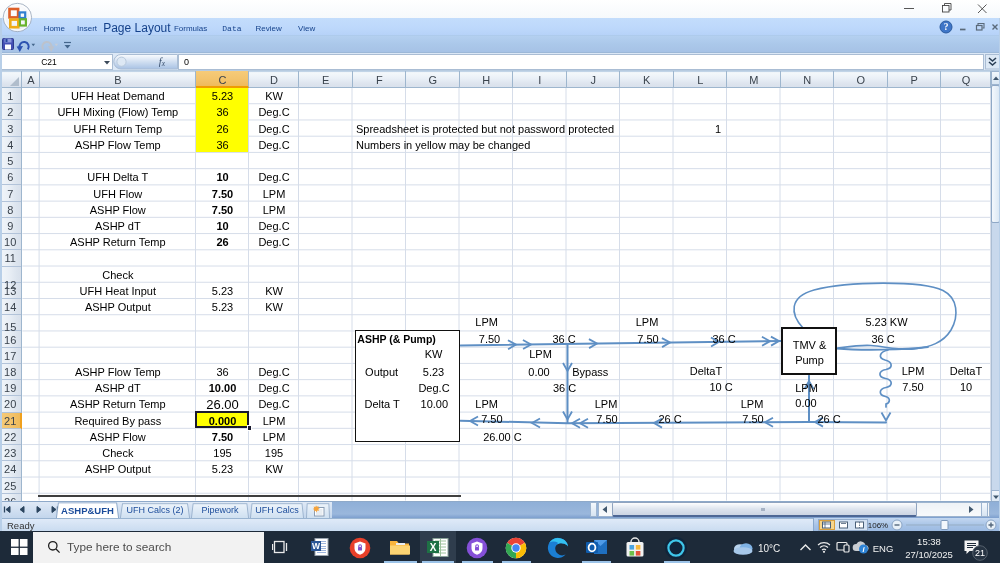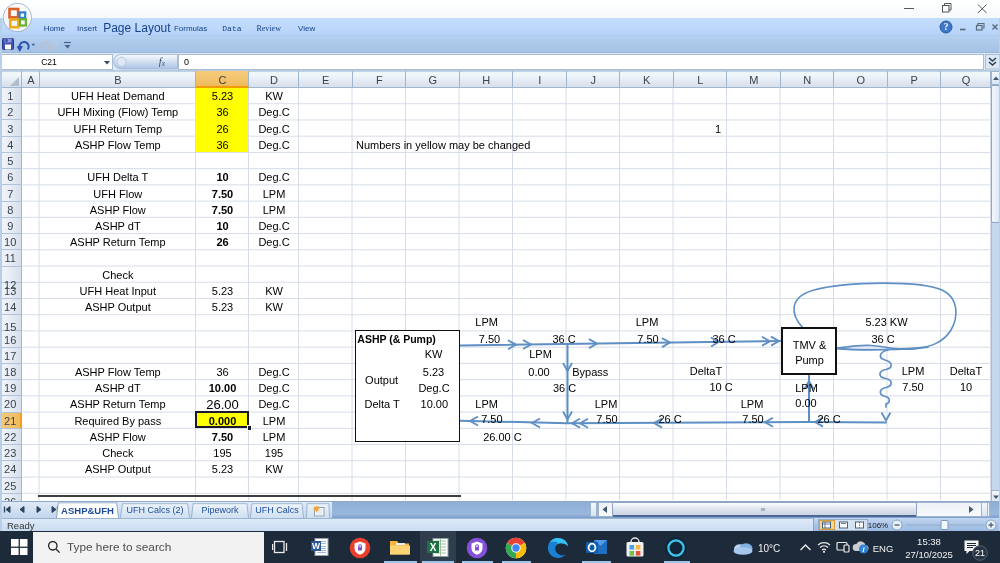--- a/index.html
+++ b/index.html
@@ -18,21 +18,21 @@
 <path d="M54.5 5.5 V3.5 H61 V10 H59"></path>
 <path d="M88 4.5 L96.5 13 M96.5 4.5 L88 13"></path>
 </g>
     </svg>
 <div class="ab" style="left:0;top:17.5px;width:1000px;height:18.5px;background:linear-gradient(#c3ddfc,#bdd8fb 60%,#b6d2f8);border-bottom:1px solid #aecbEC;box-sizing:border-box;"></div>
 <div class="ct" style="left:54.3px;top:27.5px;color:#15428b;font-size:8px;">Home</div>
 <div class="ct" style="left:87.1px;top:27.5px;color:#15428b;font-size:8px;">Insert</div>
 <div class="ct" style="left:136.9px;top:27.5px;color:#15428b;font-size:12px;">Page Layout</div>
 <div class="ct" style="left:190.6px;top:27.5px;color:#15428b;font-size:8px;">Formulas</div>
 <div class="ct" style="left:231.9px;top:27.5px;color:#15428b;font-size:8px;font-family:Liberation Mono, monospace;">Data</div>
-<div class="ct" style="left:268.7px;top:27.5px;color:#15428b;font-size:8px;font-family:Liberation Serif, serif;">Review</div>
+<div class="ct" style="left:268.7px;top:27.5px;color:#15428b;font-size:8px;">Review</div>
 <div class="ct" style="left:306.7px;top:27.5px;color:#15428b;font-size:8px;">View</div>
 <svg class="ab" style="left:935px;top:19px" width="65" height="16" viewBox="0 0 65 16">
 <circle cx="11" cy="8" r="6" fill="#3f76c8" stroke="#2a5a9e"></circle>
 <text x="11" y="11" font-size="9.5" font-weight="bold" fill="#fff" text-anchor="middle" font-family="Liberation Serif">?</text>
 <path d="M25 10.5 H30.5" stroke="#5a6a7a" stroke-width="1.7"></path>
 <rect x="41.5" y="6.5" width="5.5" height="4.5" fill="none" stroke="#5a6a7a" stroke-width="1.2"></rect>
 <path d="M43 6 V4.5 H49 V9 H47.5" stroke="#5a6a7a" stroke-width="1.1" fill="none"></path>
 <path d="M57.5 5.5 L62.5 10.5 M62.5 5.5 L57.5 10.5" stroke="#5a6a7a" stroke-width="1.4"></path>
 </svg>
 <svg class="ab" style="left:2px;top:2px" width="32" height="31" viewBox="0 0 32 31">
@@ -281,20 +281,21 @@
 <div class="ct" style="left:274.0px;top:420.72px;font-size:11px;">LPM</div>
 <div class="ct" style="left:117.8px;top:436.94px;font-size:11px;">ASHP Flow</div>
 <div class="ct" style="left:222.5px;top:436.94px;font-weight:bold;font-size:11px;">7.50</div>
 <div class="ct" style="left:274.0px;top:436.94px;font-size:11px;">LPM</div>
 <div class="ct" style="left:117.8px;top:453.18px;font-size:11px;">Check</div>
 <div class="ct" style="left:222.5px;top:453.18px;font-size:11px;">195</div>
 <div class="ct" style="left:274.0px;top:453.18px;font-size:11px;">195</div>
 <div class="ct" style="left:117.8px;top:469.41px;font-size:11px;">ASHP Output</div>
 <div class="ct" style="left:222.5px;top:469.41px;font-size:11px;">5.23</div>
 <div class="ct" style="left:274.0px;top:469.41px;font-size:11px;">KW</div>
+<div class="lt" style="left:356px;top:128.57px;">Spreadsheet is protected but not password protected</div>
 <div class="lt" style="left:356px;top:144.81px;">Numbers in yellow may be changed</div>
 <div class="ct" style="left:718px;top:128.57px;">1</div>
 <div class="ab" style="left:38px;top:494.75px;width:423px;height:2.2px;background:#3f3f3f;"></div>
 <svg class="ab" style="left:0;top:0" width="1000" height="563" fill="none">
       <g stroke="#5e8fc4" stroke-width="2" stroke-linecap="round">
         <path d="M460.5 345.4 L781 341"></path>
         <path d="M567.5 344.5 L567.5 422.8"></path>
         <path d="M886 422.5 L809 422 L567.5 423.2 L460.5 420.8"></path>
         <path d="M809 422 L809 375.5"></path>
         <path d="M836.5 348.5 C860 350.5 905 350 928 347"></path>
@@ -353,21 +354,21 @@
         <path d="M-8 -4.5 L0 0 L-8 4.5" stroke="#5e8fc4" stroke-width="1.8" fill="none"></path>
       </g>
       <g transform="translate(886,420.5) rotate(90) scale(1.0)">
         <path d="M-8 -4.5 L0 0 L-8 4.5" stroke="#5e8fc4" stroke-width="1.8" fill="none"></path>
       </g>
     </svg>
 <div class="ab" style="left:354.5px;top:329.8px;width:105.5px;height:112.5px;background:#fff;border:1.6px solid #111;box-sizing:border-box;"></div>
 <div class="ab" style="left:781px;top:326.5px;width:56px;height:48px;background:#fff;border:2.4px solid #111;box-sizing:border-box;"></div>
 <div class="lt" style="left:357.3px;top:338.5px;font-weight:bold;font-size:10.5px;">ASHP (&amp; Pump)</div>
 <div class="ct" style="left:433.5px;top:354.3px;">KW</div>
-<div class="ct" style="left:381.6px;top:371.8px;margin-top:8px;">Output</div>
+<div class="ct" style="left:381.6px;top:371.8px;">Output</div>
 <div class="ct" style="left:433.5px;top:371.8px;">5.23</div>
 <div class="ct" style="left:434px;top:388.2px;">Deg.C</div>
 <div class="ct" style="left:382.1px;top:404.3px;">Delta T</div>
 <div class="ct" style="left:434.3px;top:404.3px;">10.00</div>
 <div class="ct" style="left:809.5px;top:344.5px;">TMV &amp;</div>
 <div class="ct" style="left:809.5px;top:360px;">Pump</div>
 <div class="ct" style="left:486.6px;top:322px;">LPM</div>
 <div class="ct" style="left:647px;top:322px;">LPM</div>
 <div class="ct" style="left:882px;top:321.5px;padding-left:9px;">5.23 KW</div>
 <div class="ct" style="left:489.5px;top:338.5px;">7.50</div>

